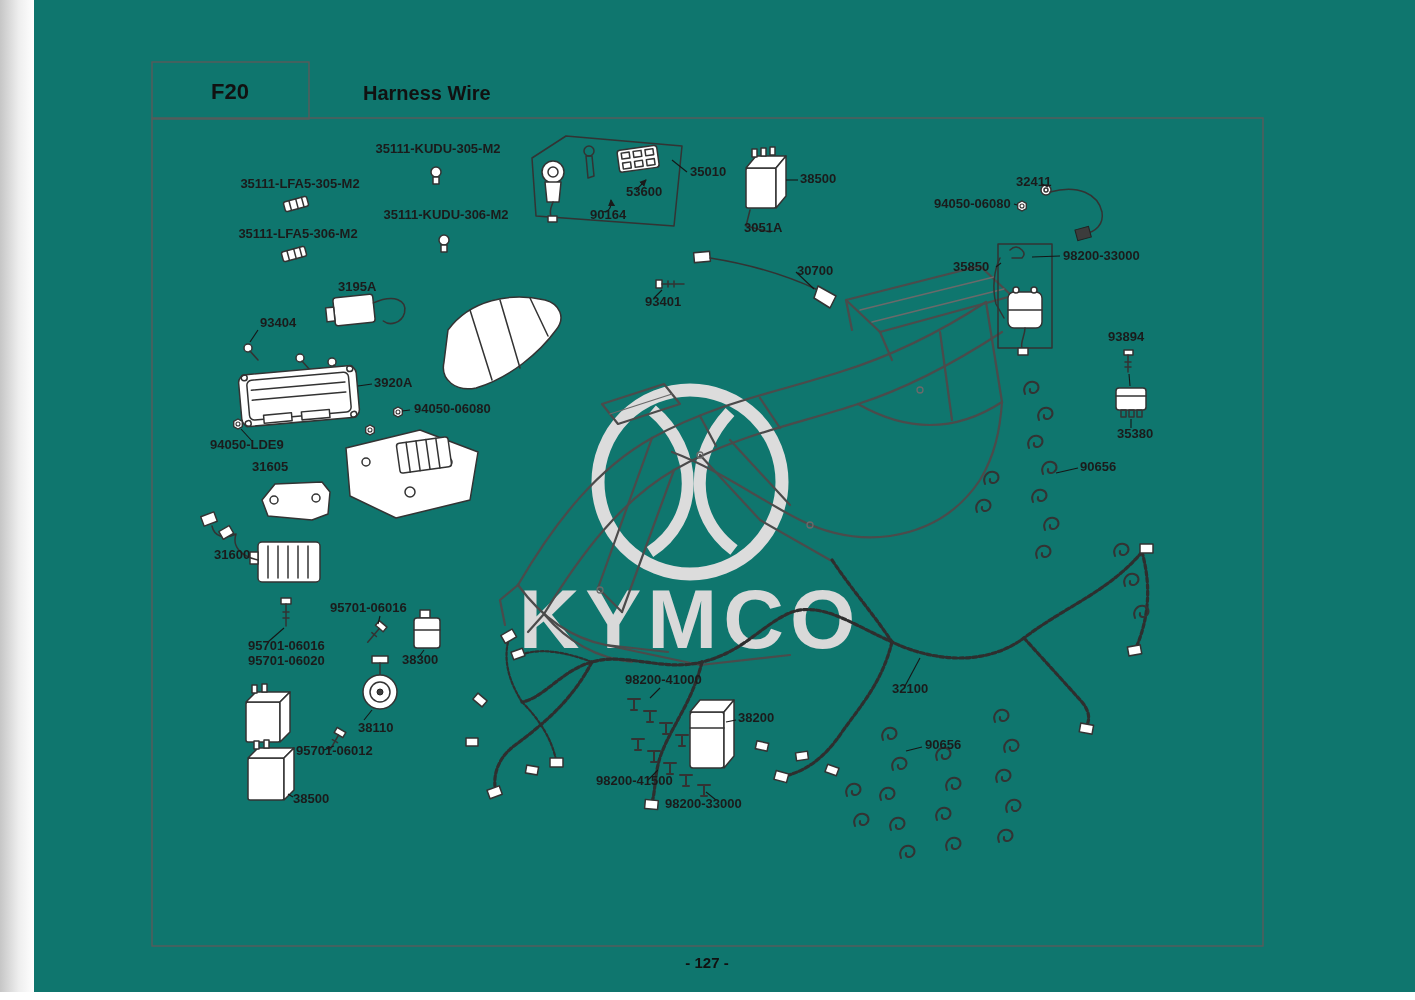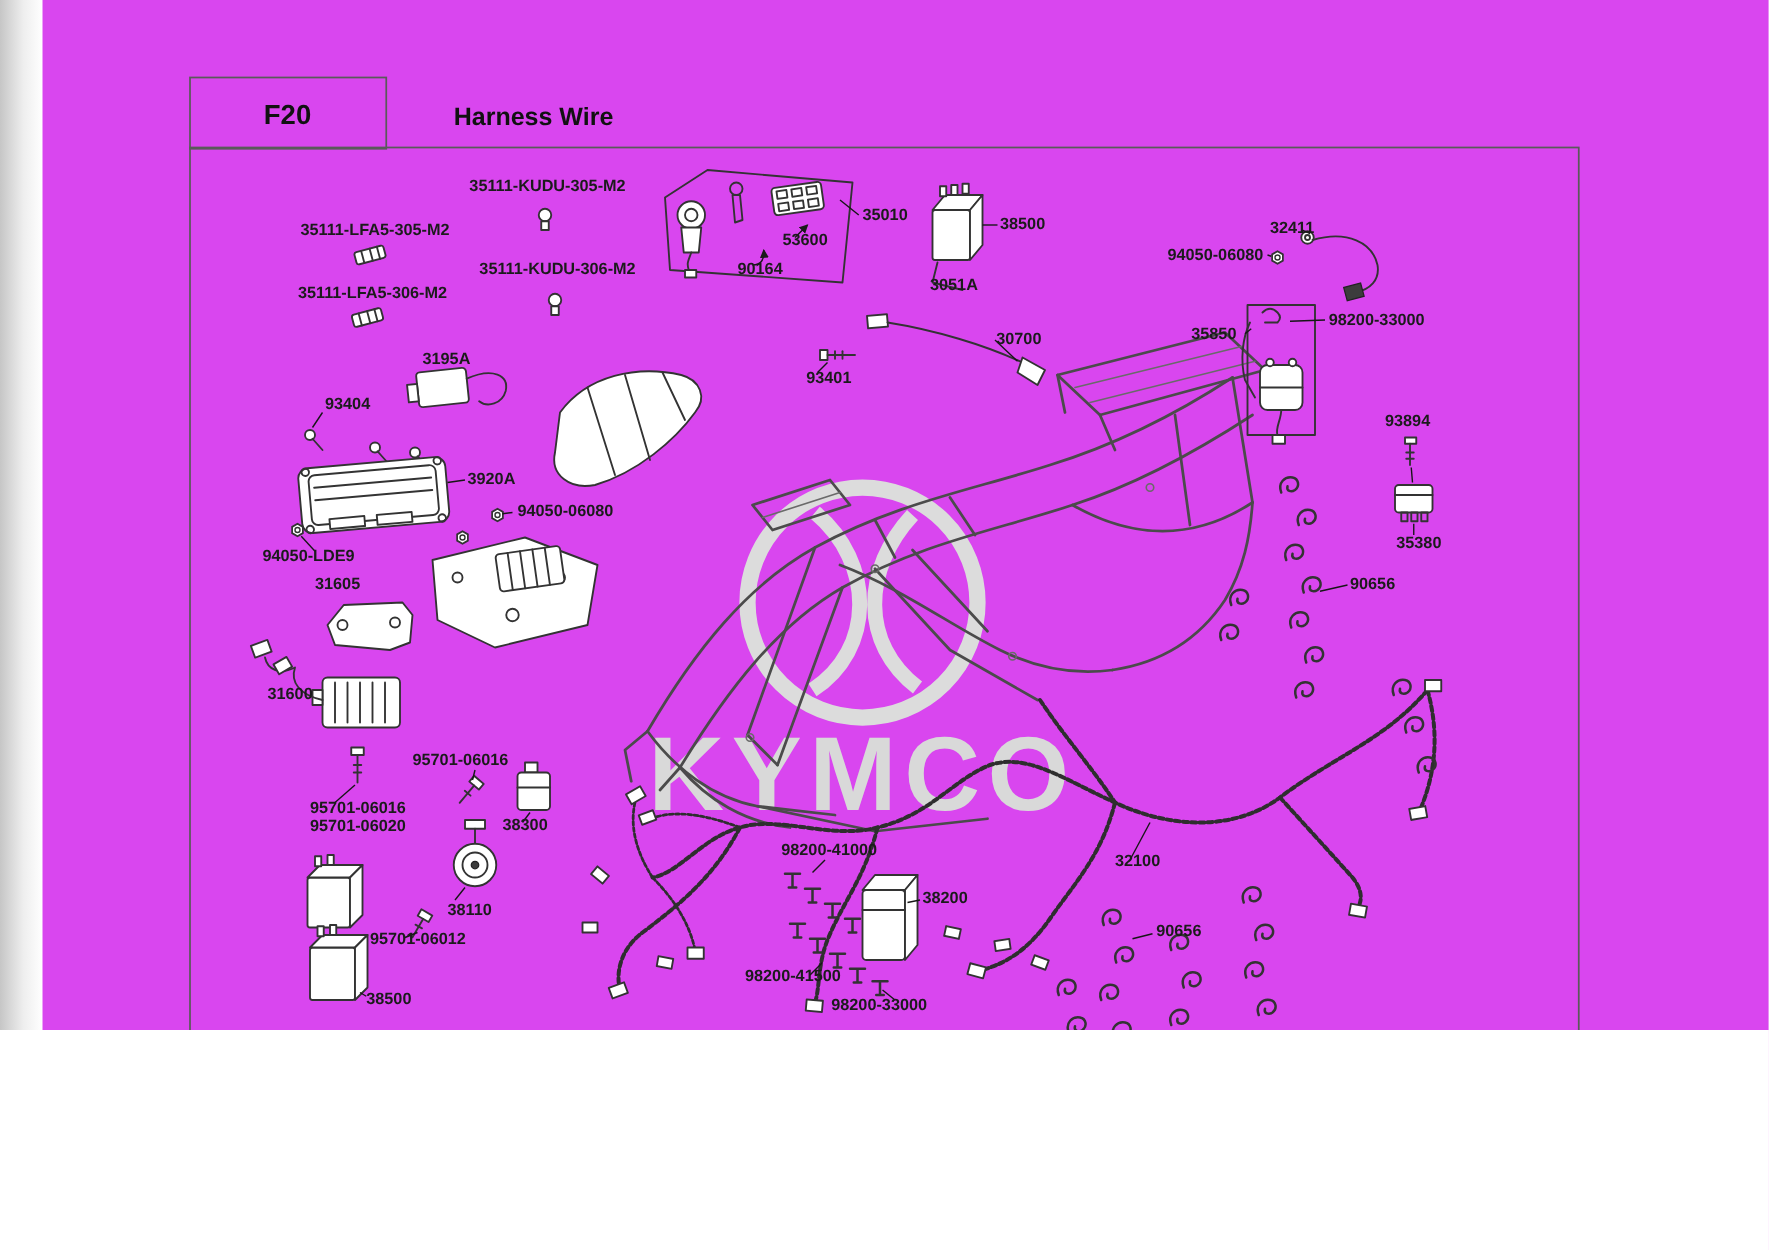--- a/index.html
+++ b/index.html
@@ -1,17 +1,17 @@
 <!DOCTYPE html>
 <html><head>
 <meta charset="utf-8">
 <style>
   html,body{margin:0;padding:0;background:#ffffff;}
   body{width:1415px;height:1000px;font-family:"Liberation Sans",sans-serif;}
-  .page{position:relative;width:1415px;height:824px;background:#d946ef;overflow:hidden;}
+  .page{position:relative;width:1415px;height:992px;background:#0f766e;overflow:hidden;}
   .edge-left{position:absolute;left:0;top:0;width:34px;height:100%;
     background:linear-gradient(to right,#c6c6c6,#eeeeee 55%,#ffffff);}
   svg{position:absolute;left:0;top:0;}
   symbol{overflow:visible;}
   .border-rect{fill:none;stroke:#5a5a5a;stroke-width:1.4;}
   .hdr-code{font:bold 22px "Liberation Sans",sans-serif;fill:#111;}
   .hdr-title{font:bold 20px "Liberation Sans",sans-serif;fill:#111;}
   .page-num{font:bold 15px "Liberation Sans",sans-serif;fill:#111;}
   .part-label{font:bold 13px "Liberation Sans",sans-serif;fill:#1b1b1b;}
   .wm{fill:none;stroke:#dcdcdc;}

